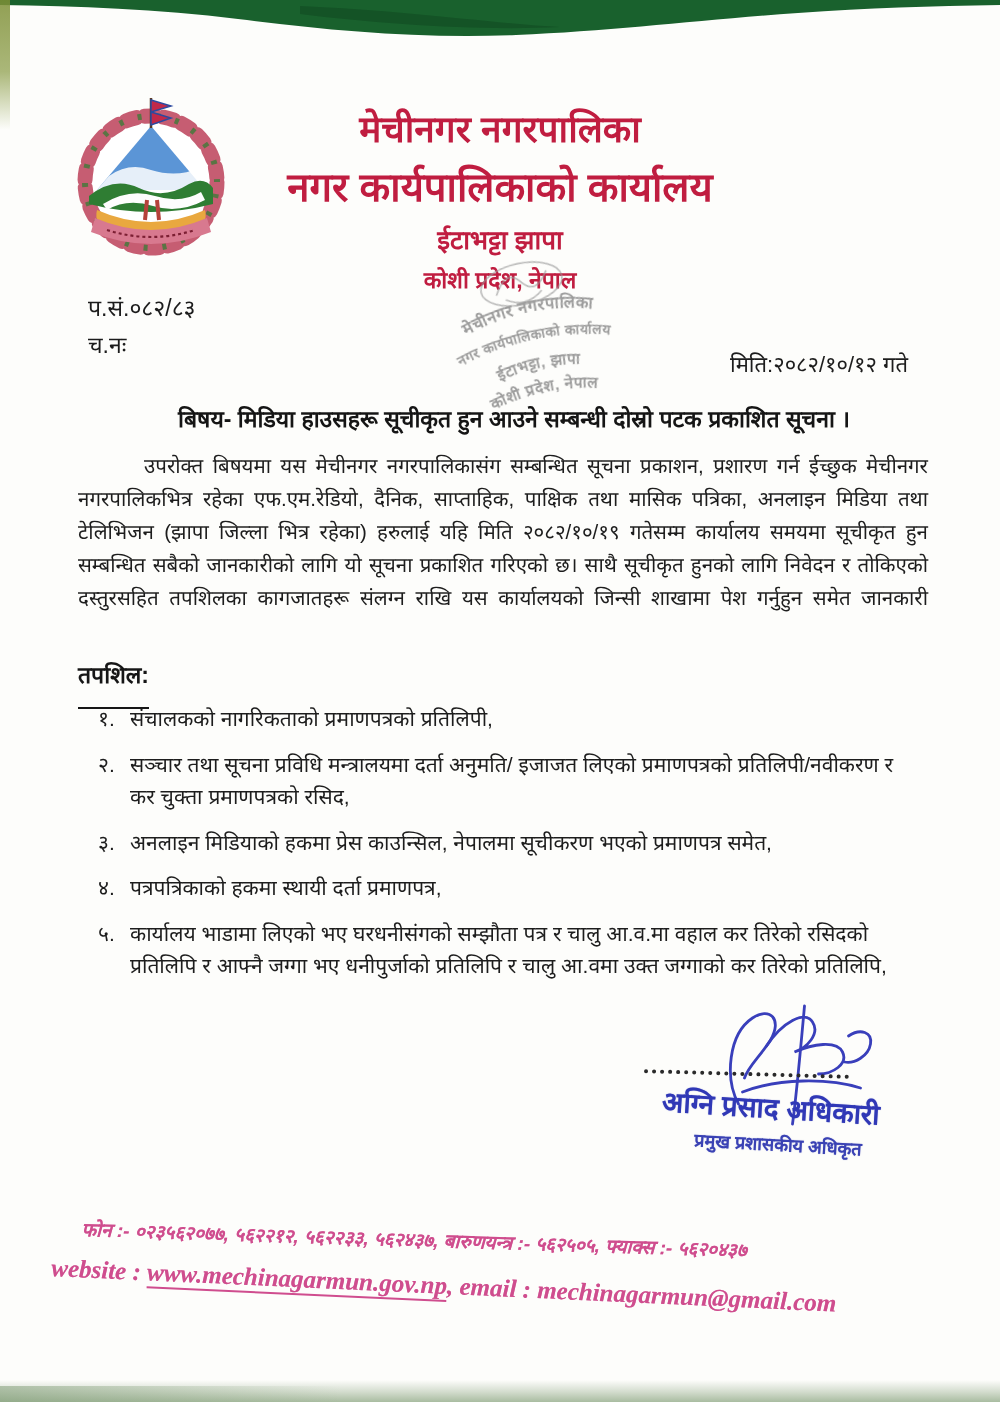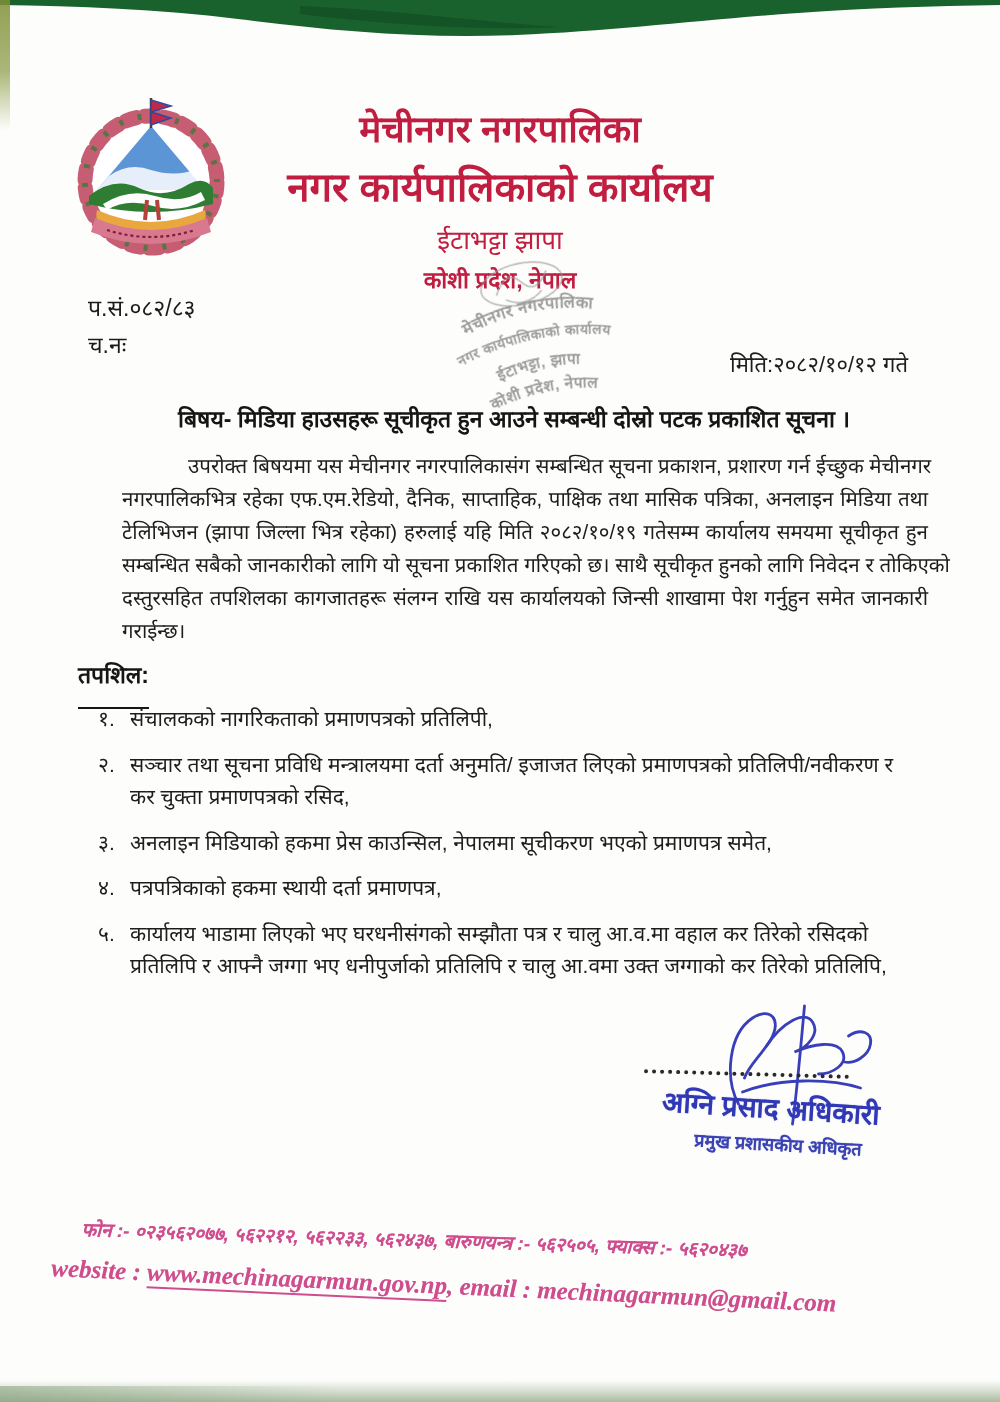--- a/index.html
+++ b/index.html
@@ -18,36 +18,36 @@
   .bottom-band2{position:absolute;bottom:0;left:0;width:340px;height:16px;
     background:linear-gradient(to right,rgba(130,158,120,.55),rgba(130,158,120,0));}
 
   
   .emblem{position:absolute;left:58px;top:92px;width:186px;height:166px;}
 
   
   .head{position:absolute;left:100px;top:104px;width:800px;text-align:center;color:#c01d40;}
   .head .l1{font-size:37px;font-weight:bold;line-height:52px;white-space:nowrap;}
   .head .l2{font-size:40px;font-weight:bold;line-height:62px;white-space:nowrap;}
-  .head .l3{font-size:26px;font-weight:normal;line-height:44px;white-space:nowrap;}
+  .head .l3{font-size:26px;font-weight:bold;line-height:44px;white-space:nowrap;}
   .head .l4{font-size:23px;font-weight:bold;line-height:36px;white-space:nowrap;}
 
   .refblock{position:absolute;left:88px;top:290px;font-size:23px;color:#1c1c1c;line-height:37px;}
 
   
   .stamp{position:absolute;left:408px;top:256px;width:250px;height:165px;
     transform:rotate(-12deg);opacity:.88;filter:blur(.3px);}
 
   .dateline{position:absolute;right:92px;top:348px;font-size:22px;color:#1d1d1d;white-space:nowrap;}
 
   .subject{position:absolute;left:0;right:0;top:402px;text-align:center;
     font-size:23px;font-weight:bold;color:#151515;white-space:nowrap;padding-left:28px;}
 
   .body-par{position:absolute;left:78px;right:72px;top:449px;font-size:20.5px;color:#1d1d1d;}
-  .bline{line-height:33px;text-align:justify;text-align-last:justify;white-space:nowrap;margin-left:44px;}
+  .bline{line-height:33px;text-align:justify;text-align-last:justify;white-space:nowrap;}
   .bline.first{padding-left:66px;}
   .bline.last{text-align:left;text-align-last:left;}
 
   .details-head{position:absolute;left:78px;top:658px;font-size:23px;font-weight:bold;color:#161616;}
   .details-head span{border-bottom:2.5px solid #161616;padding-bottom:19px;}
 
   .dlist{position:absolute;left:98px;right:84px;top:703px;font-size:21px;color:#1d1d1d;}
   .ditem{display:flex;margin-bottom:13px;line-height:32.5px;}
   .ditem .num{flex:0 0 32px;}
   .ditem .txt{flex:1;}
@@ -135,21 +135,20 @@
   <div class="dateline">मिति:२०८२/१०/१२ गते</div>
 
   <div class="subject">बिषय- मिडिया हाउसहरू सूचीकृत हुन आउने सम्बन्धी दोस्रो पटक प्रकाशित सूचना ।</div>
 
   <div class="body-par">
     <div class="bline first">उपरोक्त बिषयमा यस मेचीनगर नगरपालिकासंग सम्बन्धित सूचना प्रकाशन, प्रशारण गर्न ईच्छुक मेचीनगर</div>
     <div class="bline">नगरपालिकभित्र रहेका एफ.एम.रेडियो, दैनिक, साप्ताहिक, पाक्षिक तथा मासिक पत्रिका, अनलाइन मिडिया तथा</div>
     <div class="bline">टेलिभिजन (झापा जिल्ला भित्र रहेका) हरुलाई यहि मिति २०८२/१०/१९ गतेसम्म कार्यालय समयमा सूचीकृत हुन</div>
     <div class="bline">सम्बन्धित सबैको जानकारीको लागि यो सूचना प्रकाशित गरिएको छ। साथै सूचीकृत हुनको लागि निवेदन र तोकिएको</div>
     <div class="bline">दस्तुरसहित तपशिलका कागजातहरू संलग्न राखि यस कार्यालयको जिन्सी शाखामा पेश गर्नुहुन समेत जानकारी</div>
-    <div class="bline last">गराईन्छ।</div>
   </div>
 
   <div class="details-head">
     <span>तपशिल:</span>
   </div>
 
   <div class="dlist">
     <div class="ditem">
       <div class="num">१.</div>
       <div class="txt">संचालकको नागरिकताको प्रमाणपत्रको प्रतिलिपी,</div>

